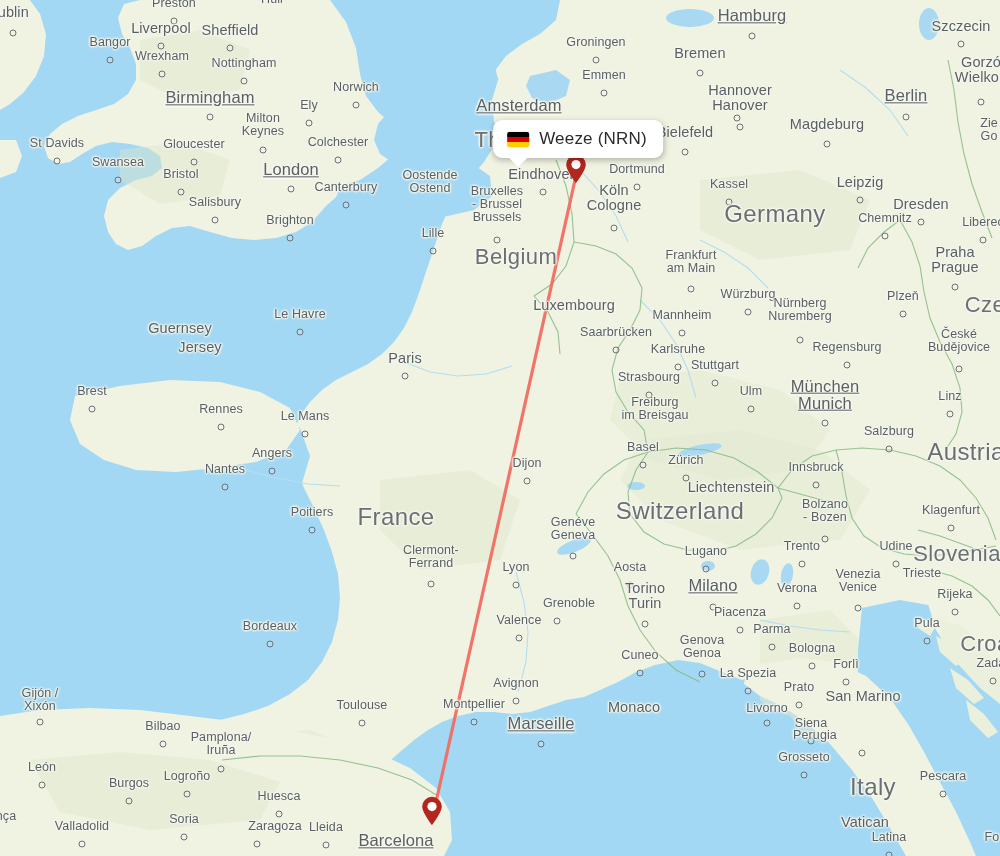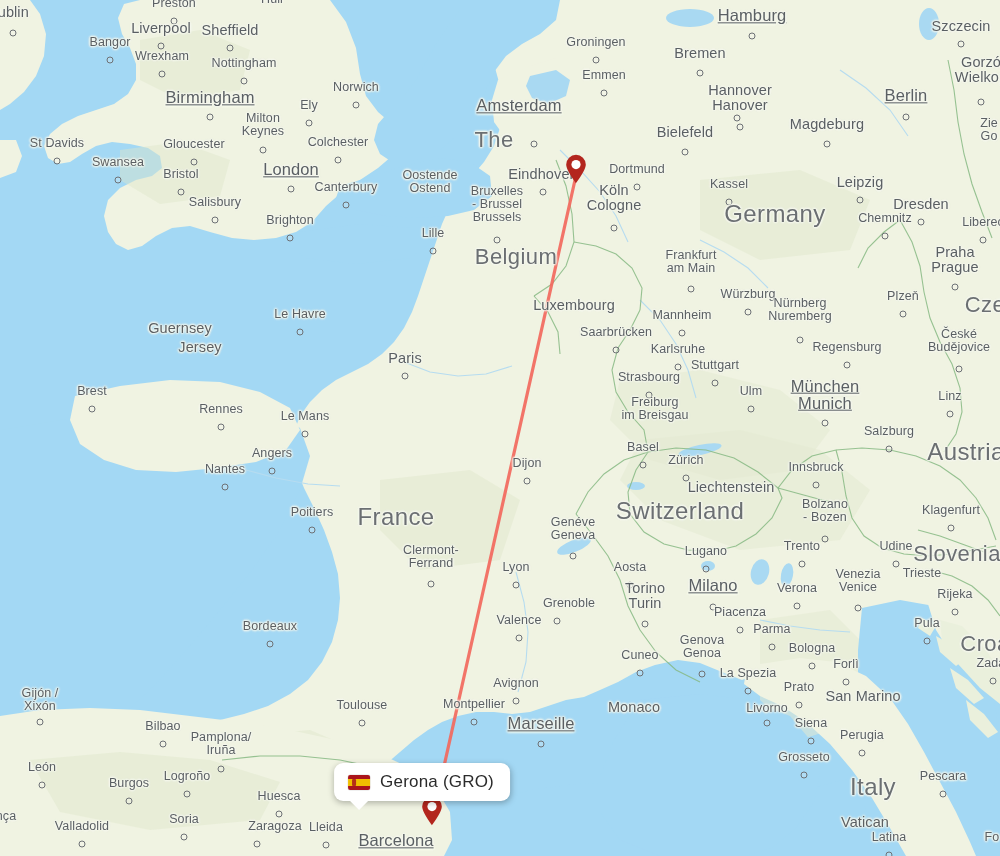--- a/index.html
+++ b/index.html
@@ -472,21 +472,21 @@
       <div class="label city" style="left: 772px; top: 630px;">Parma</div>
       <div class="label city" style="left: 640px; top: 656px;">Cuneo</div>
       <div class="label city" style="left: 702px; top: 647px;">Genova<br>Genoa</div>
       <div class="label city" style="left: 812px; top: 649px;">Bologna</div>
       <div class="label city" style="left: 846px; top: 665px;">Forlì</div>
       <div class="label city" style="left: 748px; top: 674px;">La Spezia</div>
       <div class="label city" style="left: 799px; top: 688px;">Prato</div>
       <div class="label city2" style="left: 863px; top: 697px;">San Marino</div>
       <div class="label city" style="left: 767px; top: 709px;">Livorno</div>
       <div class="label city" style="left: 811px; top: 724px;">Siena</div>
-      <div class="label city" style="left: 862px; top: 736px;">Perugia</div>
+      <div class="label city" style="left: 815px; top: 736px;">Perugia</div>
       <div class="label city" style="left: 804px; top: 758px;">Grosseto</div>
       <div class="label city" style="left: 943px; top: 777px;">Pescara</div>
       <div class="label city2" style="left: 865px; top: 823px;">Vatican</div>
       <div class="label city" style="left: 889px; top: 838px;">Latina</div>
       <div class="label city" style="left: 992px; top: 838px;">Fo</div>
       <div class="label city2" style="left: 180px; top: 329px;">Guernsey</div>
       <div class="label city2" style="left: 200px; top: 348px;">Jersey</div>
       <div class="label city" style="left: 300px; top: 315px;">Le Havre</div>
       <div class="label city" style="left: 92px; top: 392px;">Brest</div>
       <div class="label city" style="left: 221px; top: 410px;">Rennes</div>
@@ -539,20 +539,20 @@
         </svg>
       </div>
       <div class="pin" style="left: 432px; top: 826px;">
         <svg viewBox="0 0 22 30" xmlns="http://www.w3.org/2000/svg">
           <path d="M11 29.2 C11 29.2 1.2 16.6 1.2 10.6 A9.8 9.8 0 0 1 20.8 10.6 C20.8 16.6 11 29.2 11 29.2 Z" fill="#b3261e"></path>
           <circle cx="11" cy="10.6" r="4.6" fill="#ffffff"></circle>
         </svg>
       </div>
     </div>
 
-
-  <div class="tooltip" id="tt-gerona" style="left:422px; top:801px;">
-    <span class="flag flag-es"></span>
-    <span class="ttext">Gerona (GRO)</span>
+  <div class="tooltip" id="tt-weeze" style="left:578px; top:158px;">
+    <span class="flag flag-de"></span>
+    <span class="ttext">Weeze (NRN)</span>
     <span class="tail"></span>
   </div>
 
+
 </div>
 
 </body></html>

